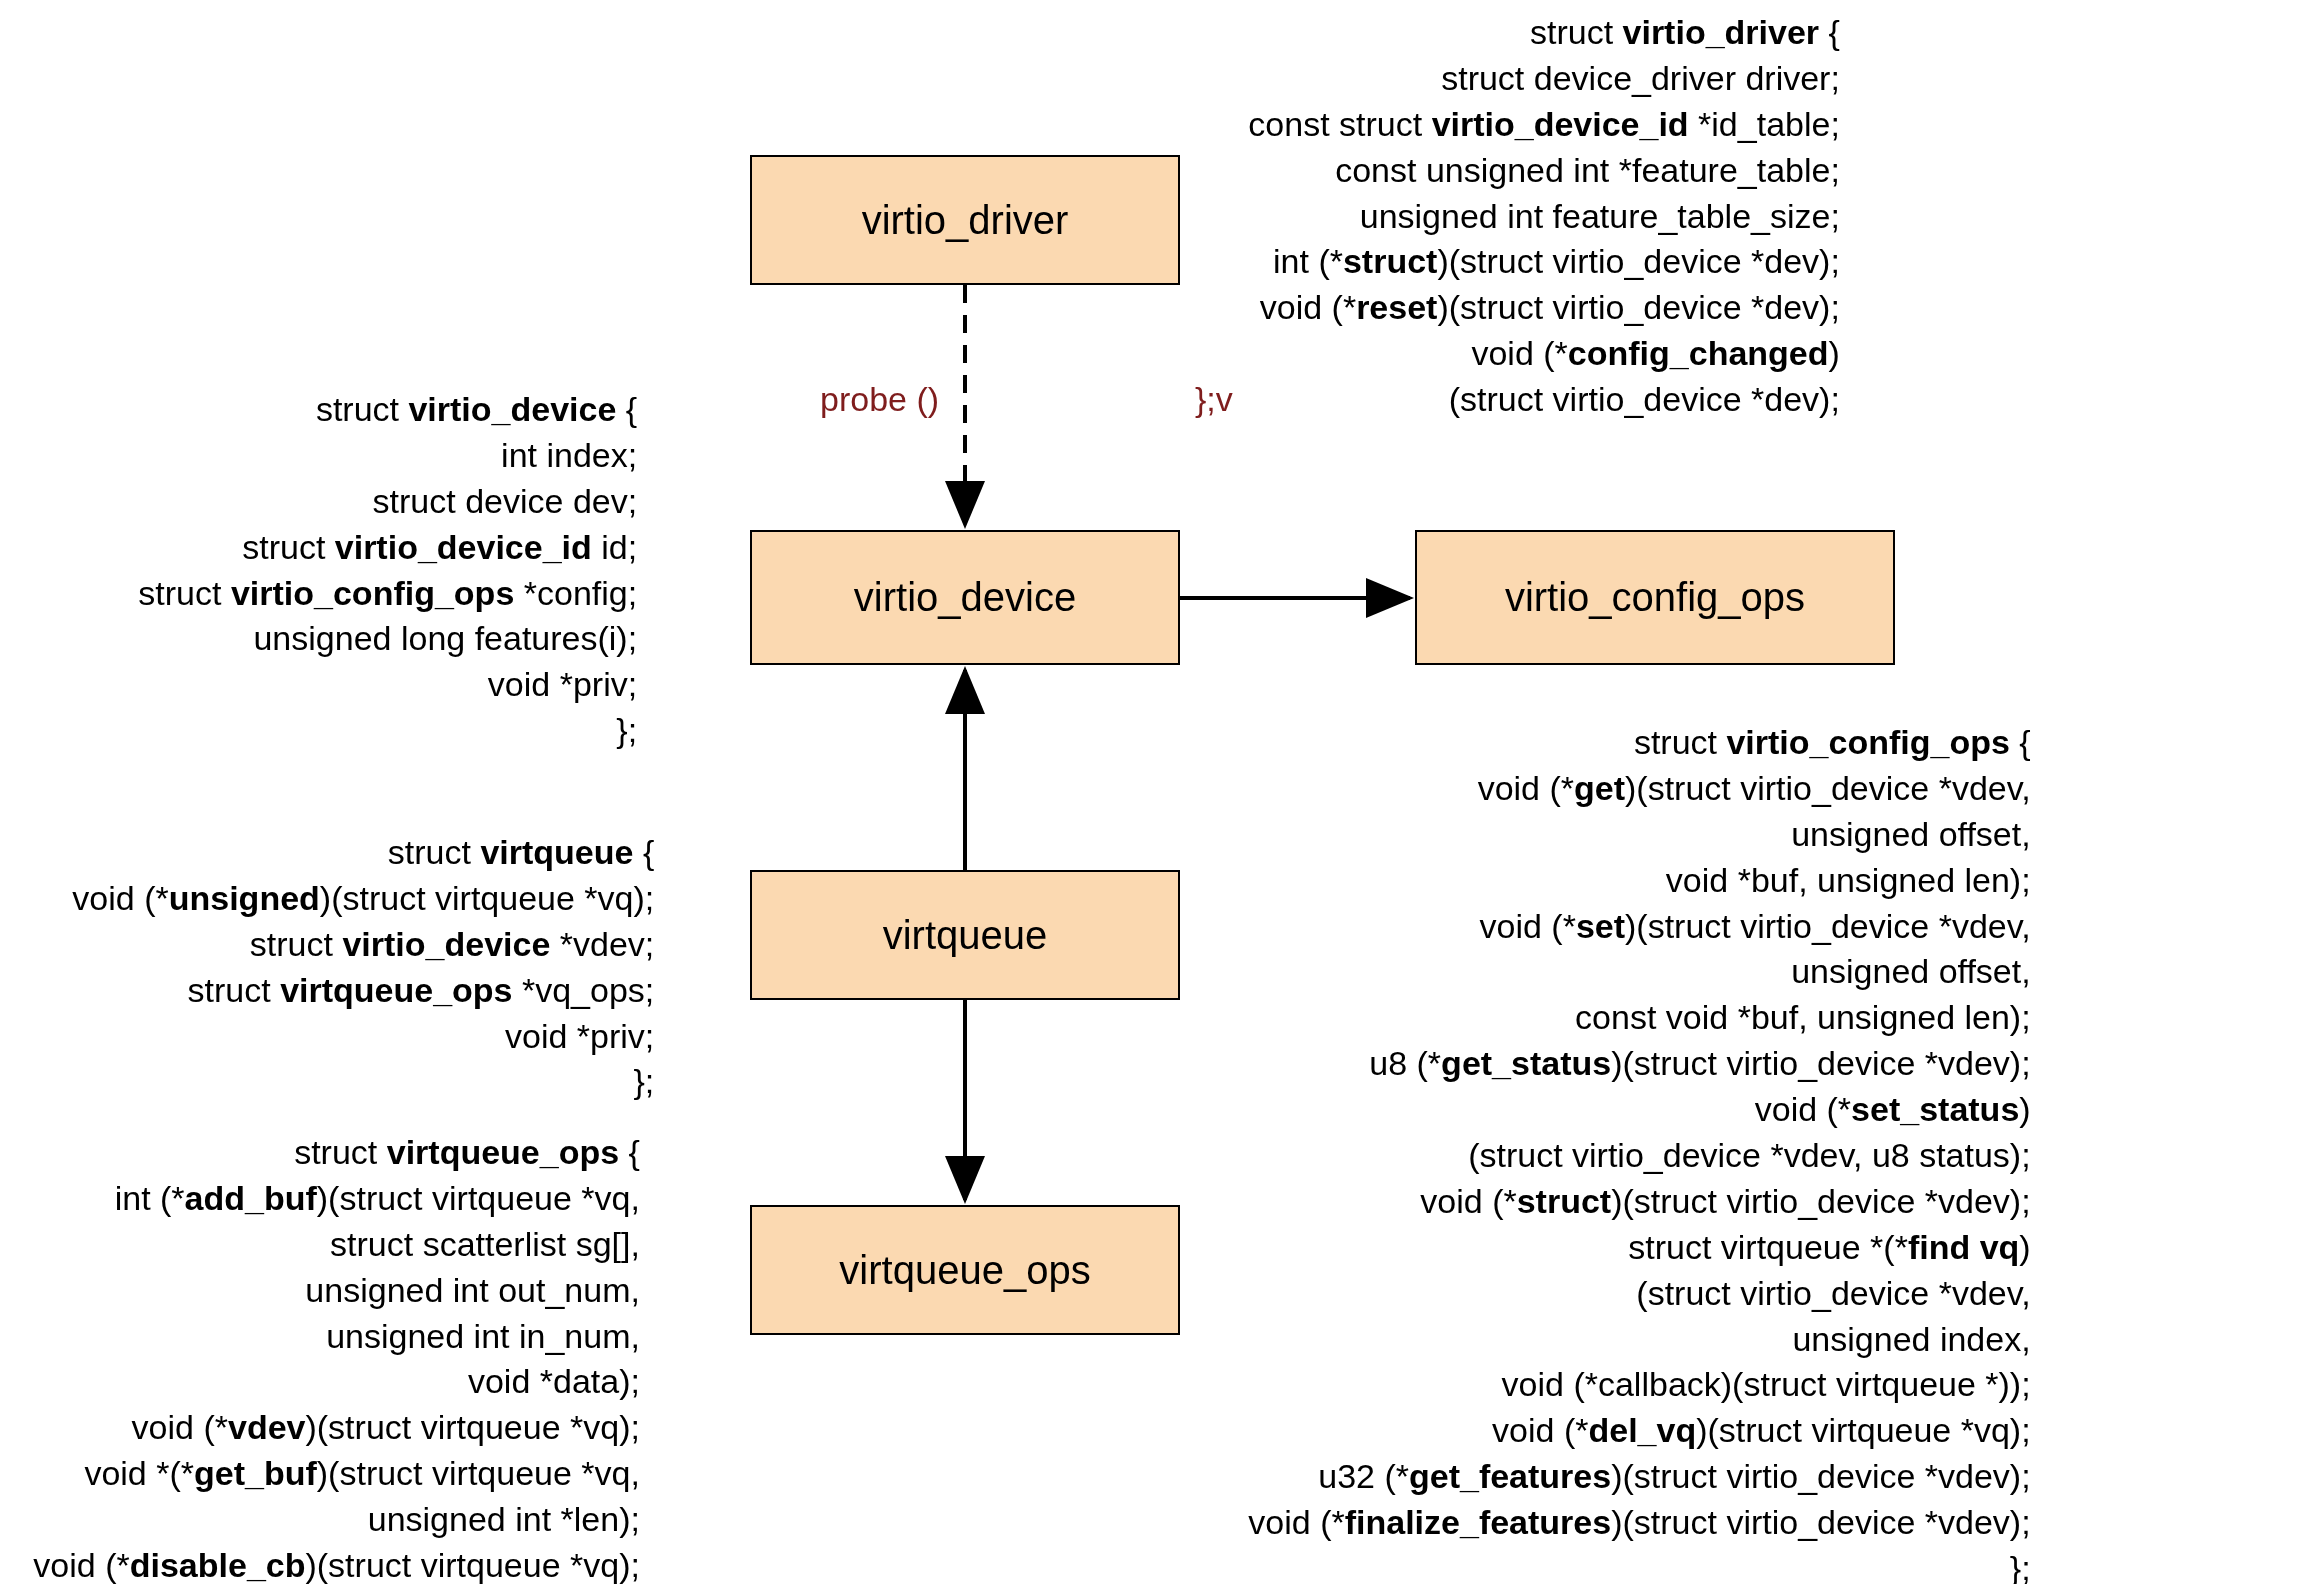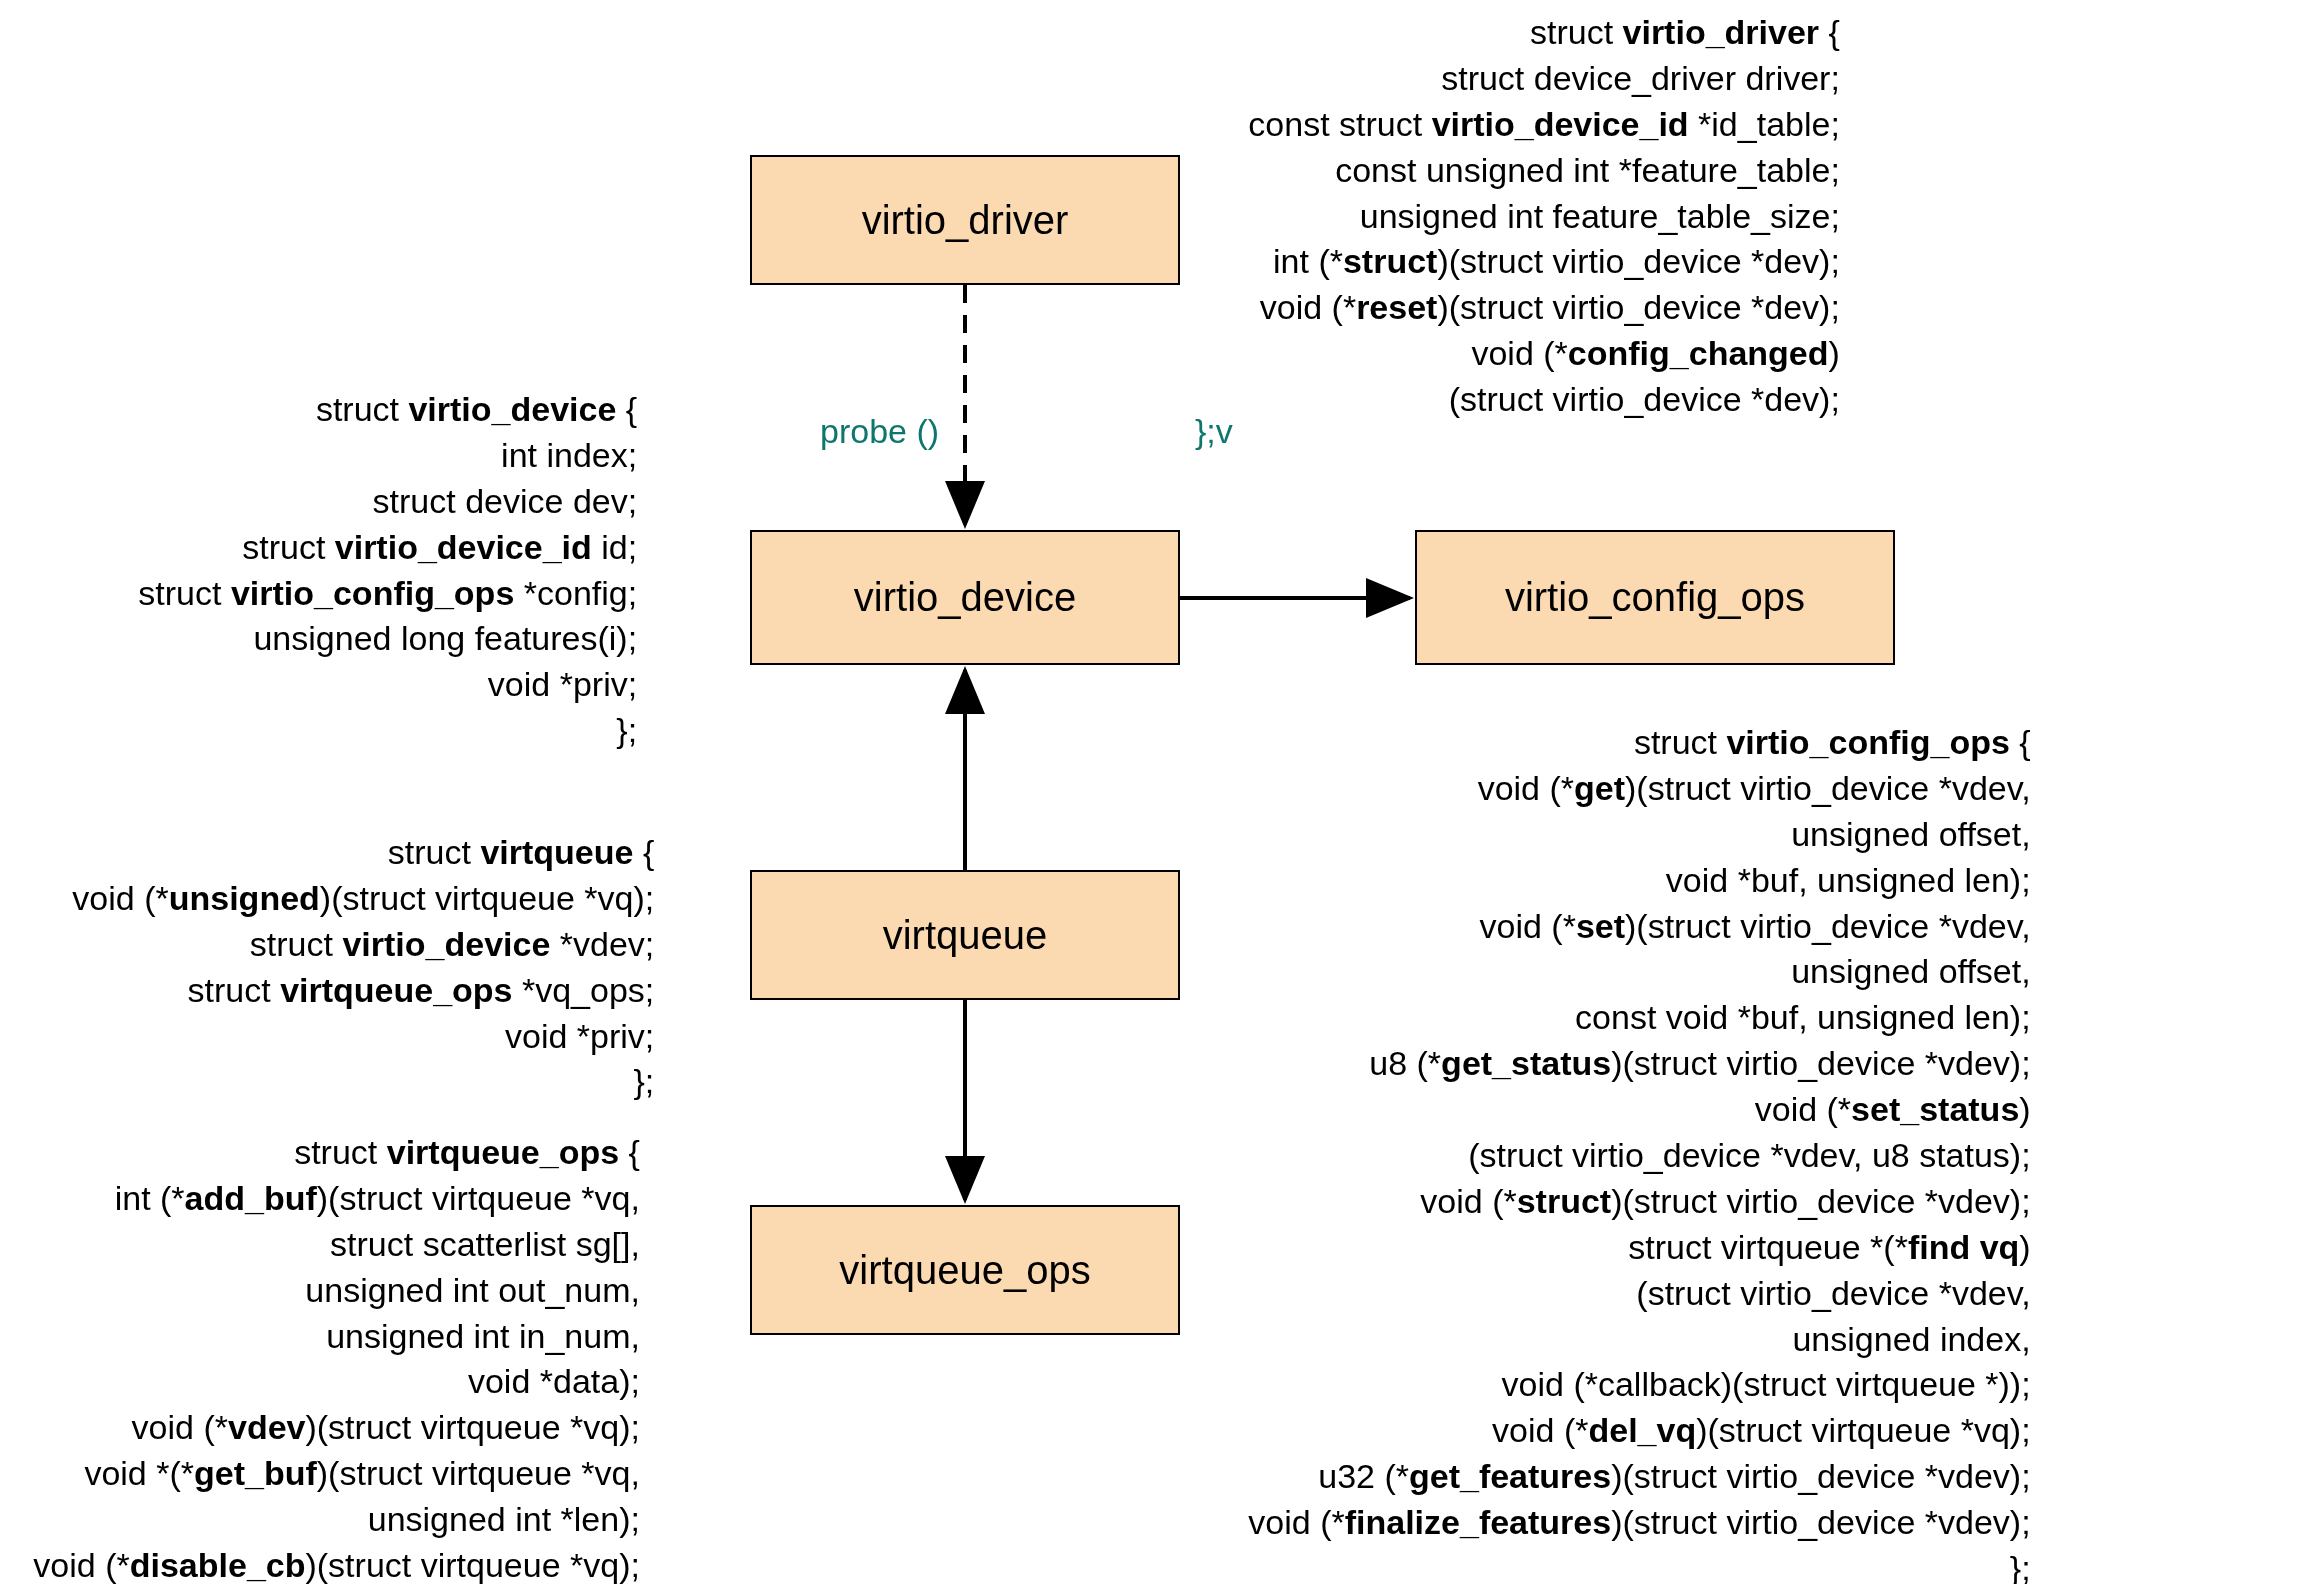--- a/index.html
+++ b/index.html
@@ -33,22 +33,21 @@
     color: #000;
     white-space: pre;
     text-align: right;
   }
   .code b {
     font-weight: 700;
   }
   .label {
     position: absolute;
     font-size: 34px;
-    color: #0f766e;
-    margin-top: 32px;
+    color: #7f1d1d;
   }
   svg.arrows {
     position: absolute;
     left: 0;
     top: 0;
     width: 2320px;
     height: 1584px;
     pointer-events: none;
   }
 </style>

